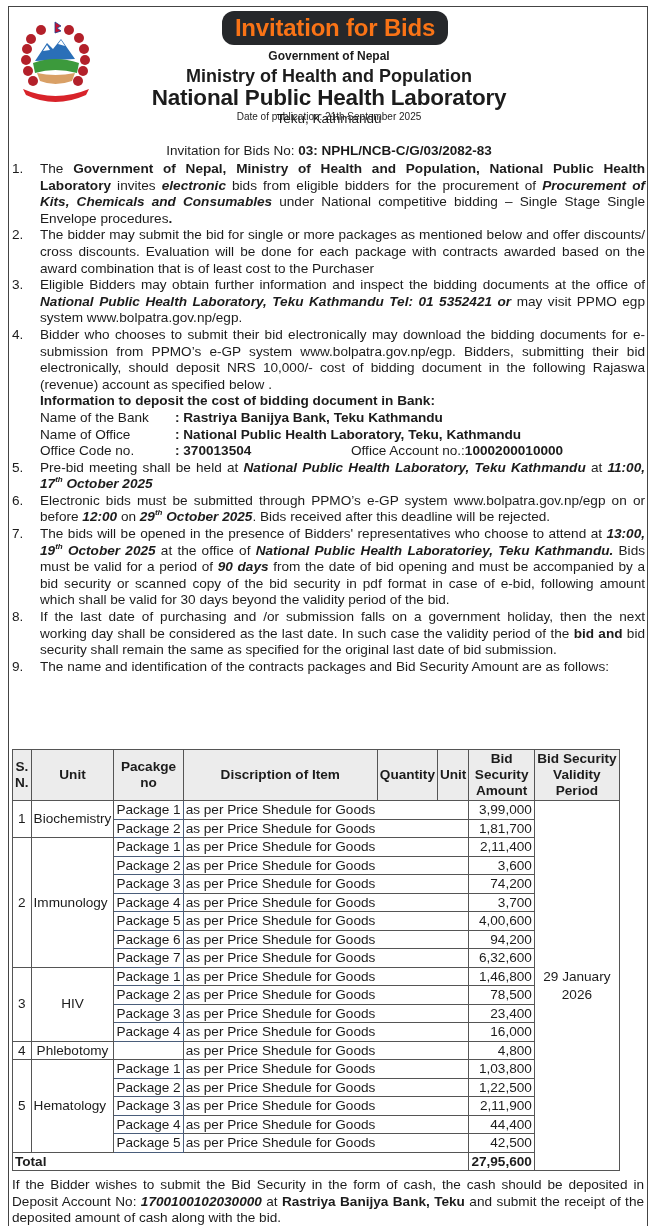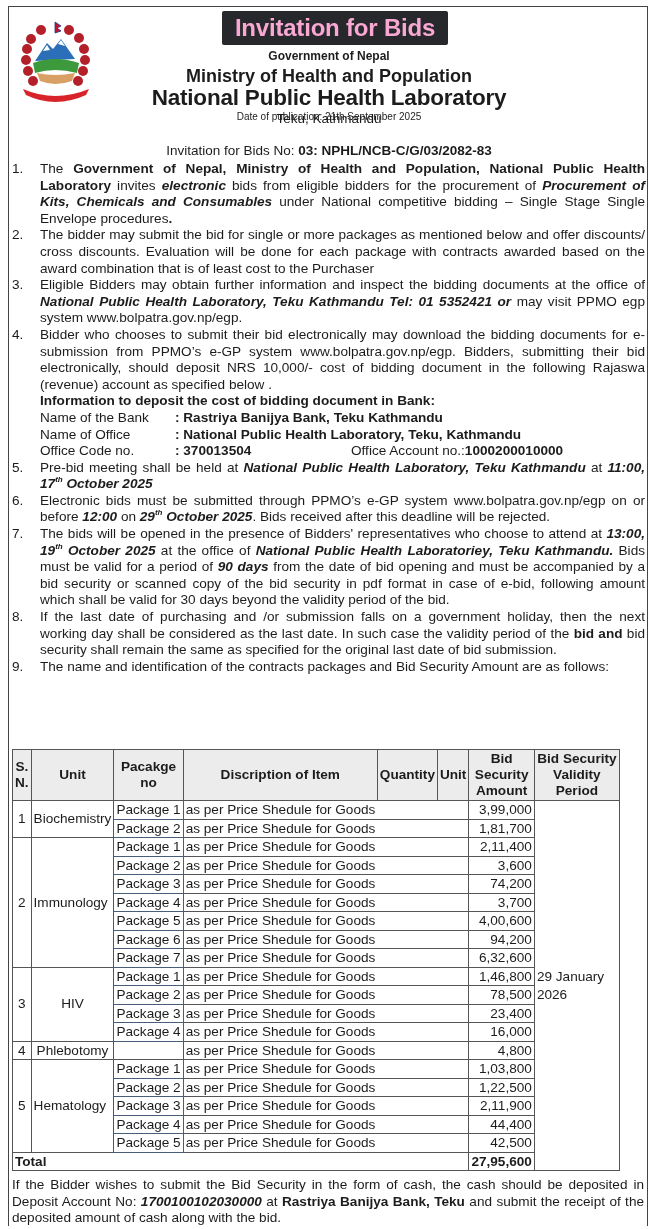--- a/index.html
+++ b/index.html
@@ -5,21 +5,21 @@
   * { box-sizing: border-box; margin: 0; padding: 0; }
   html, body { width: 654px; height: 1229px; background: #ffffff; overflow: hidden; }
   body { font-family: "Liberation Sans", "DejaVu Sans", sans-serif; color: #1c1c1c; position: relative; }
   .page {
     position: absolute; left: 8px; top: 6px; width: 640px; height: 1220px;
     border-left: 1.5px solid #444; border-right: 1.5px solid #444; border-top: 1.5px solid #444;
   }
   .emblem { position: absolute; left: 8px; top: 10px; width: 78px; height: 92px; }
   .title-banner {
     position: absolute; left: 213px; top: 4px; width: 226px; height: 34px;
-    background: #26282b; color: #f9a8d4; border-radius: 2px;
+    background: #26282b; color: #f97316; border-radius: 12px;
     font-size: 24px; font-weight: bold; text-align: center; line-height: 34px; letter-spacing: -0.2px;
   }
   .hdr { position: absolute; left: 0; width: 640px; text-align: center; }
   .hdr-gov { top: 42px; font-size: 12px; font-weight: bold; text-align: center; }
   .hdr-min { top: 59px; font-size: 18px; font-weight: bold; }
   .hdr-lab { top: 78px; font-size: 22.5px; font-weight: bold; letter-spacing: -0.2px; }
   .hdr-teku { top: 104px; font-size: 13.5px; }
   .hdr-date { top: 104px; font-size: 10px; }
   .hdr-ifb { top: 136px; font-size: 13.5px; }
 
@@ -44,21 +44,21 @@
     border-collapse: collapse; font-size: 13.6px; line-height: 17.5px;
   }
   table.bids th, table.bids td { border: 1px solid #555; padding: 0 2px; }
   table.bids th { background: #ececec; font-weight: bold; text-align: center; line-height: 16px; padding-top: 1px; padding-bottom: 1px; }
   table.bids td.pkg { border-color: #4a5d7a; white-space: nowrap; }
   table.bids td.desc { border-right: none; white-space: nowrap; }
   table.bids td.qty, table.bids td.unit2 { border-left: none; border-right: none; }
   table.bids td.amt { text-align: right; }
   table.bids td.sn { text-align: center; vertical-align: middle; }
   table.bids td.unitname { vertical-align: middle; }
-  table.bids td.validity { text-align: left; vertical-align: middle; }
+  table.bids td.validity { text-align: center; vertical-align: middle; }
   table.bids tr.total td { font-weight: bold; }
 
   .footer { position: absolute; left: 3px; top: 1170px; width: 632px; font-size: 13.6px; line-height: 16.6px; text-align: justify; }
 </style>
 </head>
 <body>
 
 <div class="page">
 
   <div class="emblem">

